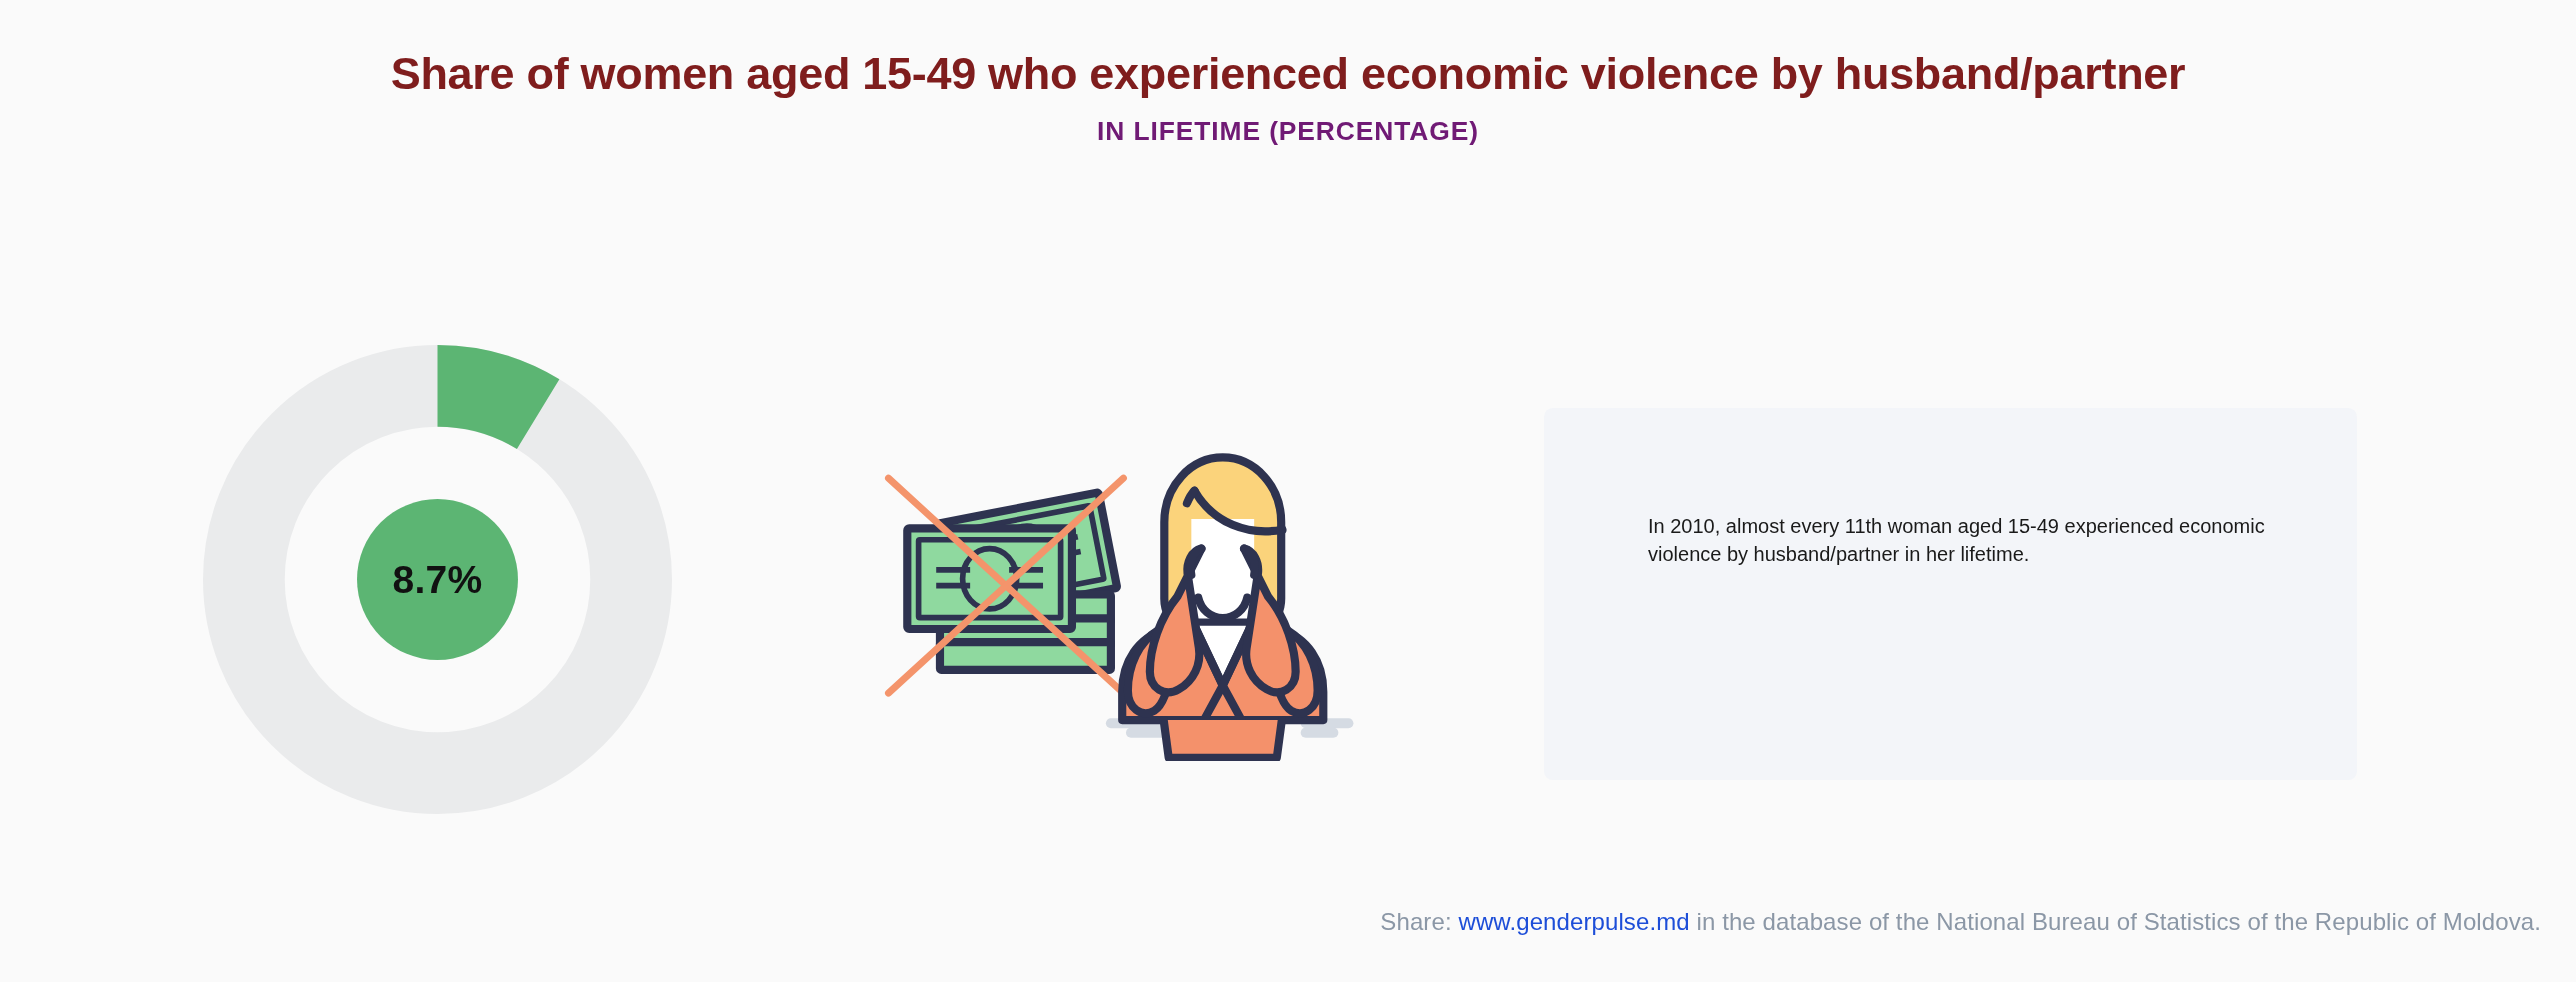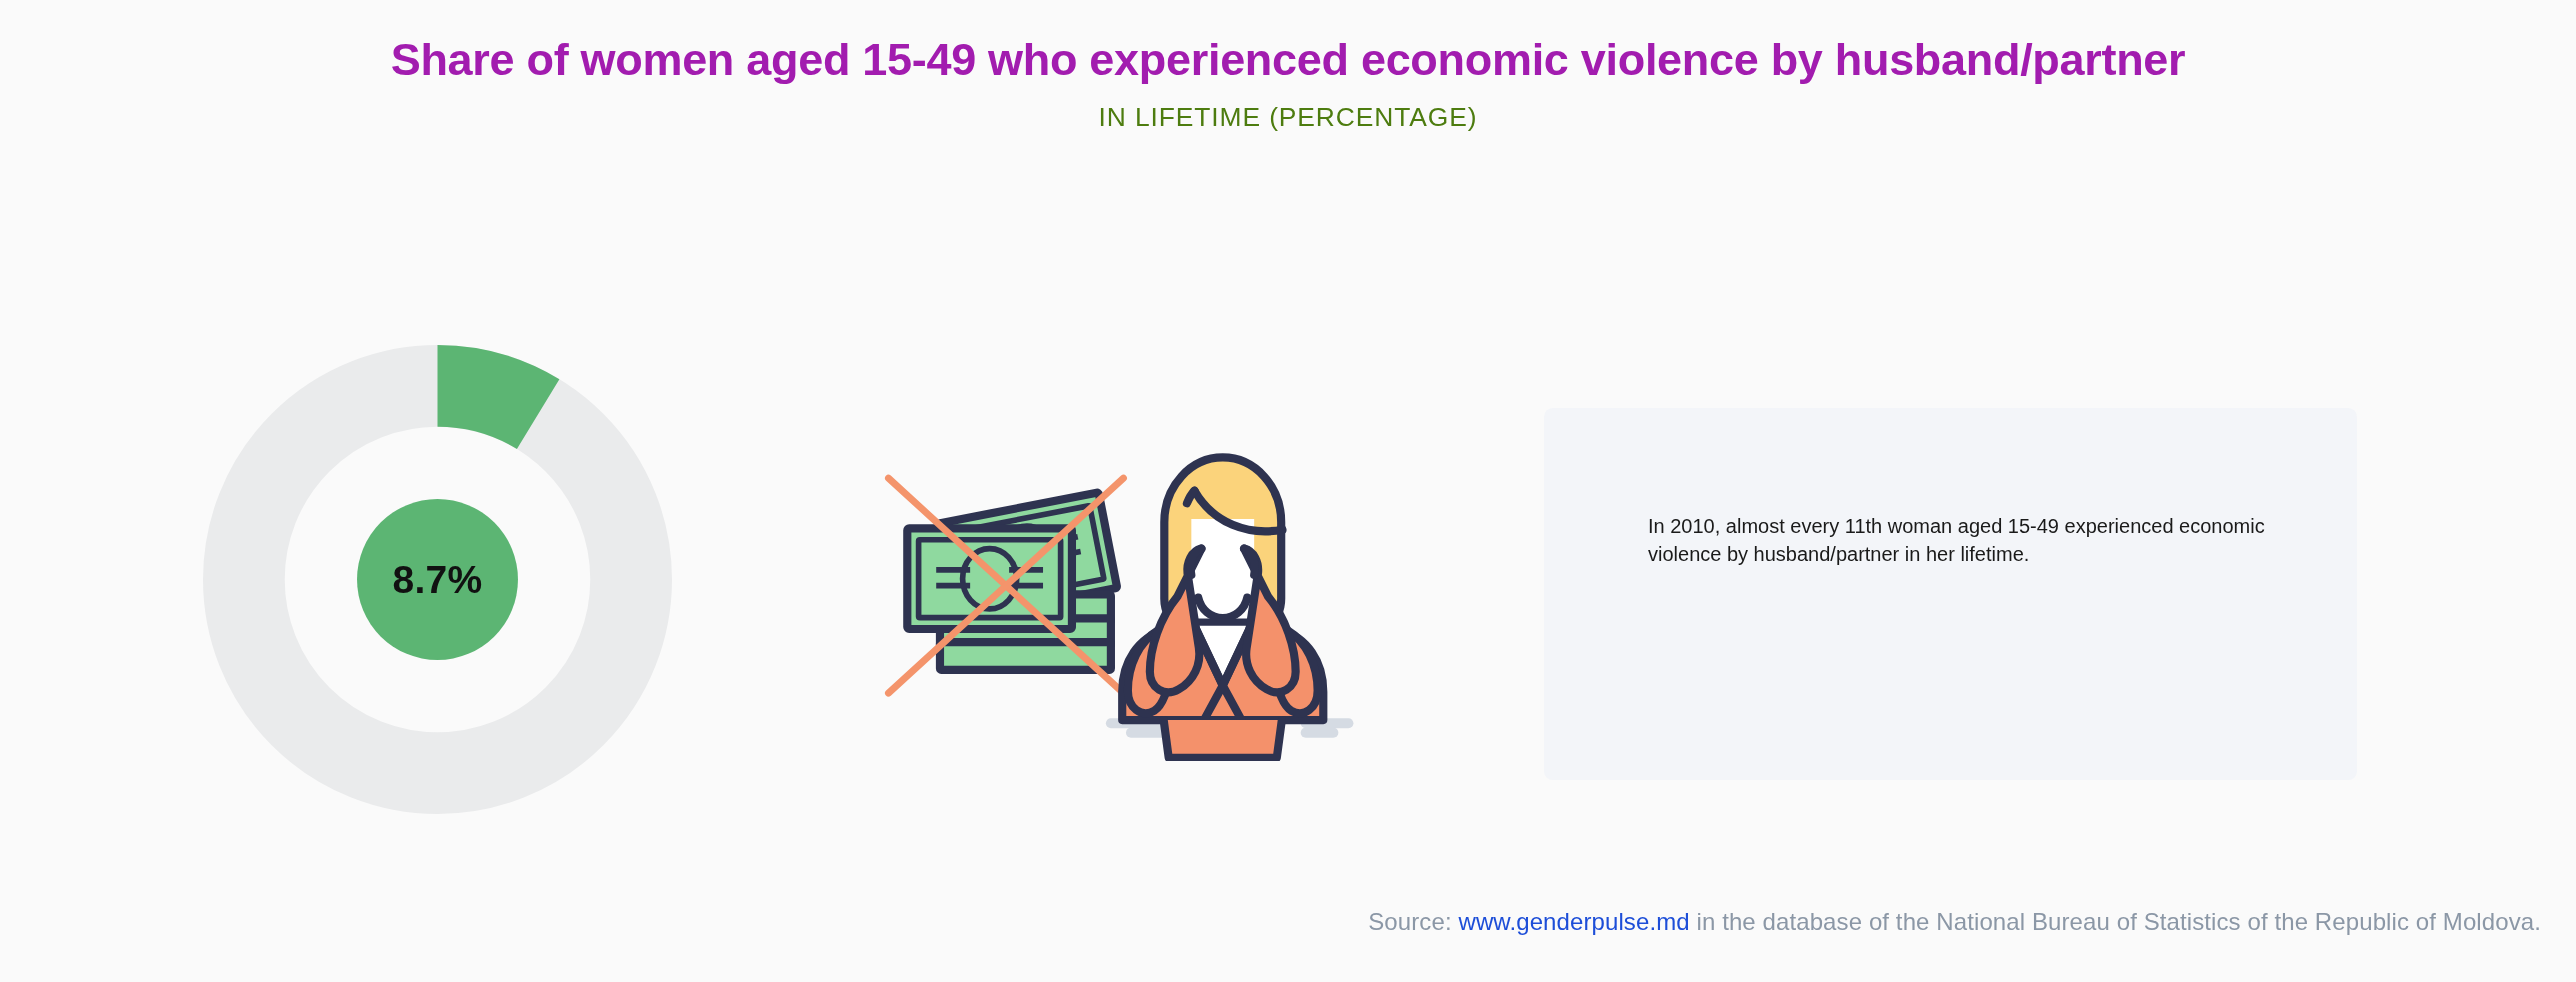--- a/index.html
+++ b/index.html
@@ -24,32 +24,32 @@
     position: absolute;
     top: 33px;
     left: 0;
     width: 2576px;
     text-align: center;
   }
 
   .title {
     font-size: 45px;
     font-weight: bold;
-    color: #a21caf;
+    color: #7f1d1d;
     line-height: 1.22;
     letter-spacing: -0.3px;
     max-width: 2075px;
-    margin: 0 auto;
+    margin: 14px auto;
   }
 
   .subtitle {
     margin-top: 14px;
     font-size: 26.4px;
-    font-weight: normal;
-    color: #4d7c0f;
+    font-weight: bold;
+    color: #701a75;
     letter-spacing: 0.9px;
   }
 
   
   .donut-wrap {
     position: absolute;
     left: 203px;
     top: 345px;
     width: 469px;
     height: 469px;
@@ -216,17 +216,17 @@
         <path d="M496 495 l8 60 h172 l8 -60" fill="#f4916b"></path>
       </g>
     </svg>
   </div>
 
   <div class="info-card">
     <div class="info-card-text">In 2010, almost every 11th woman aged 15-49 experienced economic violence by husband/partner in her lifetime.</div>
   </div>
 
   <div class="footer">
-    <span>Source: </span><span class="link">www.genderpulse.md</span><span> in the database of the National Bureau of Statistics of the Republic of Moldova.</span>
+    <span>Share: </span><span class="link">www.genderpulse.md</span><span> in the database of the National Bureau of Statistics of the Republic of Moldova.</span>
   </div>
 
 </div>
 
 
 </body></html>

